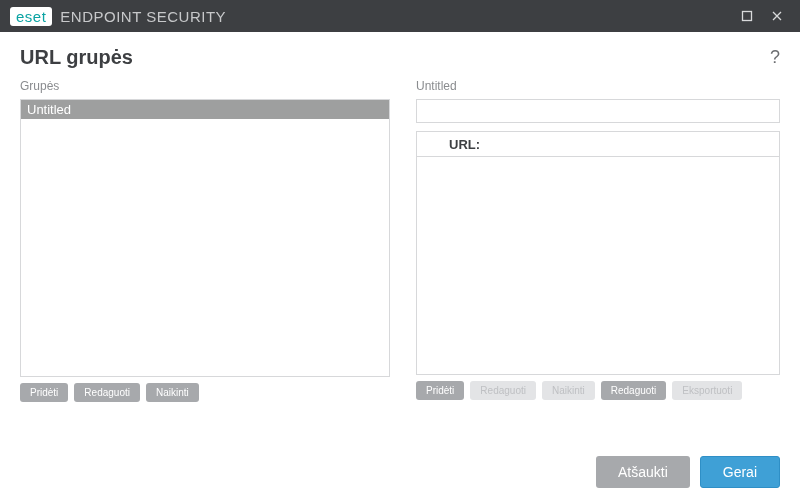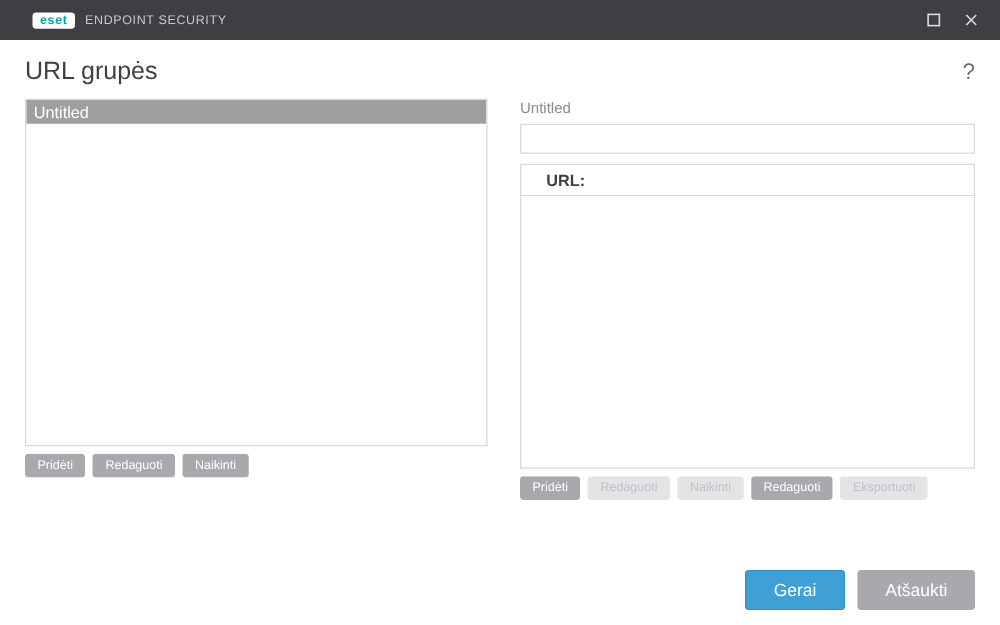--- a/index.html
+++ b/index.html
@@ -9,48 +9,47 @@
     height: 32px;
     background: #3d3f42;
     display: flex;
     align-items: center;
     padding: 0 8px 0 10px;
     color: #d9dadb;
   }
   .brand-badge {
     background: #fff;
     color: #0aa3a3;
-    font-weight: 700;
-    font-size: 10px;
+    font-weight: 400;
+    font-size: 15px;
     letter-spacing: 0.5px;
     padding: 1px 6px;
     border-radius: 3px;
     margin-right: 8px;
-    margin-left: 16px;
-  }
-  .brand-text { font-size: 10px; letter-spacing: 0.5px; color: #c7c8ca; }
+  }
+  .brand-text { font-size: 15px; letter-spacing: 0.5px; color: #c7c8ca; }
   .titlebar-spacer { flex: 1; }
   .win-btn {
     width: 30px; height: 24px;
     display: flex; align-items: center; justify-content: center;
     color: #d9dadb;
     cursor: pointer;
   }
   .win-btn svg { width: 12px; height: 12px; stroke: currentColor; fill: none; stroke-width: 1.3; }
 
   .content {
     padding: 14px 20px 12px 20px;
     height: calc(500px - 32px);
     display: flex;
     flex-direction: column;
   }
   .page-header {
     display: flex; align-items: center; margin-bottom: 10px;
   }
-  .page-title { font-size: 20px; color: #3d3f42; font-weight: 400; }
+  .page-title { font-size: 20px; color: #3d3f42; font-weight: 700; }
   .help-btn {
     margin-left: auto;
     font-size: 18px; color: #6b6d70; cursor: pointer;
   }
 
   .panels {
     display: flex;
     gap: 26px;
     flex: 1;
     min-height: 0;
@@ -85,21 +84,21 @@
     background: #fff;
     margin-bottom: 8px;
   }
 
   .grid-header {
     height: 26px;
     border: 1px solid #d7d8da;
     border-bottom: 1px solid #d7d8da;
     background: #fff;
     display: flex; align-items: center;
-    padding-left: 20px;
+    padding-left: 32px;
     font-size: 13px; font-weight: 700; color: #3d3f42;
   }
   .grid-body {
     border: 1px solid #d7d8da;
     border-top: none;
     background: #fff;
     flex: 0 0 218px;
   }
 
   .btn-row {
@@ -162,20 +161,21 @@
 
 <div class="content">
   <div class="page-header">
     <div class="page-title">URL grupės</div>
     <div class="help-btn">?</div>
   </div>
 
   <div class="panels">
 
     <div class="panel panel-left">
+      <div class="panel-label">Grupės</div>
       <div class="listbox">
         <div class="list-row">Untitled</div>
       </div>
       <div class="btn-row">
         <button class="btn">Pridėti</button>
         <button class="btn">Redaguoti</button>
         <button class="btn">Naikinti</button>
       </div>
     </div>
 
@@ -188,16 +188,16 @@
         <button class="btn">Pridėti</button>
         <button class="btn disabled">Redaguoti</button>
         <button class="btn disabled">Naikinti</button>
         <button class="btn">Redaguoti</button>
         <button class="btn disabled">Eksportuoti</button>
       </div>
     </div>
   </div>
 
   <div class="footer">
+    <button class="btn btn-secondary">Atšaukti</button>
     <button class="btn btn-primary">Gerai</button>
-    <button class="btn btn-secondary">Atšaukti</button>
   </div>
 </div>
 
 </body></html>

